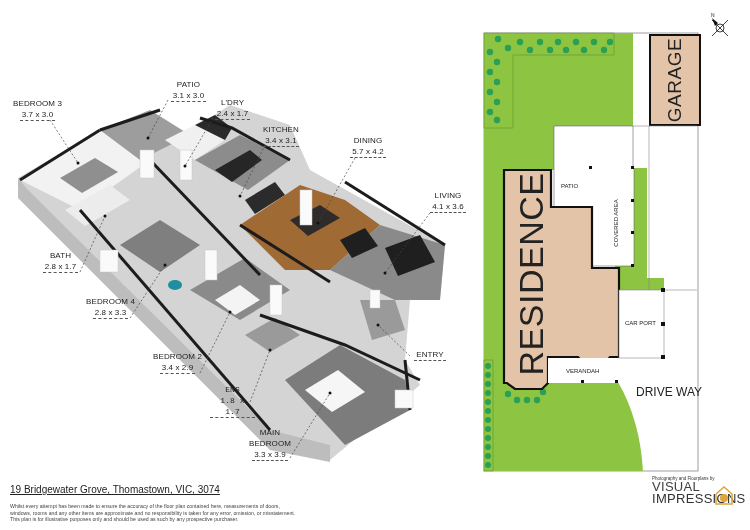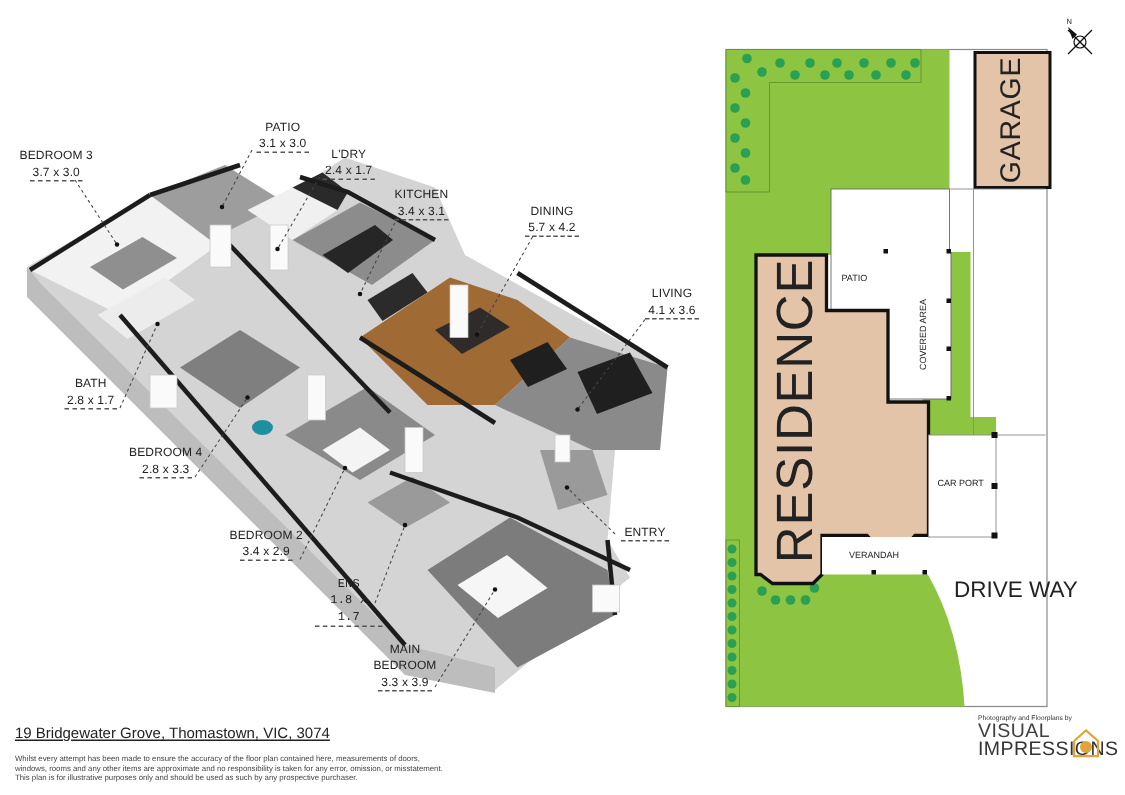--- a/index.html
+++ b/index.html
@@ -259,21 +259,21 @@
   </g>
 </svg>
 <div class="site-text" style="left:711px;top:12px;font-size:5px;">N</div>
 
 <div class="site-text" style="left:675px;top:80px;font-size:19px;transform:translate(-50%,-50%) rotate(-90deg);white-space:nowrap;letter-spacing:0.5px;">GARAGE</div>
 <div class="site-text" style="left:531px;top:274px;font-size:34px;transform:translate(-50%,-50%) rotate(-90deg);white-space:nowrap;letter-spacing:0.5px;">RESIDENCE</div>
 <div class="site-text" style="left:561px;top:183px;font-size:6px;">PATIO</div>
 <div class="site-text" style="left:616px;top:223px;font-size:6px;transform:translate(-50%,-50%) rotate(-90deg);white-space:nowrap;">COVERED AREA</div>
 <div class="site-text" style="left:625px;top:320px;font-size:6px;white-space:nowrap;">CAR PORT</div>
 <div class="site-text" style="left:566px;top:368px;font-size:6px;white-space:nowrap;">VERANDAH</div>
-<div class="site-text" style="left:636px;top:385px;font-size:15px;white-space:nowrap;">DRIVE WAY</div>
+<div class="site-text" style="left:636px;top:385px;font-size:12px;white-space:nowrap;">DRIVE WAY</div>
 
 <div class="addr">19 Bridgewater Grove, Thomastown, VIC, 3074</div>
 <div class="disc">
   <div>Whilst every attempt has been made to ensure the accuracy of the floor plan contained here, measurements of doors,</div>
   <div>windows, rooms and any other items are approximate and no responsibility is taken for any error, omission, or misstatement.</div>
   <div>This plan is for illustrative purposes only and should be used as such by any prospective purchaser.</div>
 </div>
 
 <div class="logo">
   <div class="small">Photography and Floorplans by</div>

